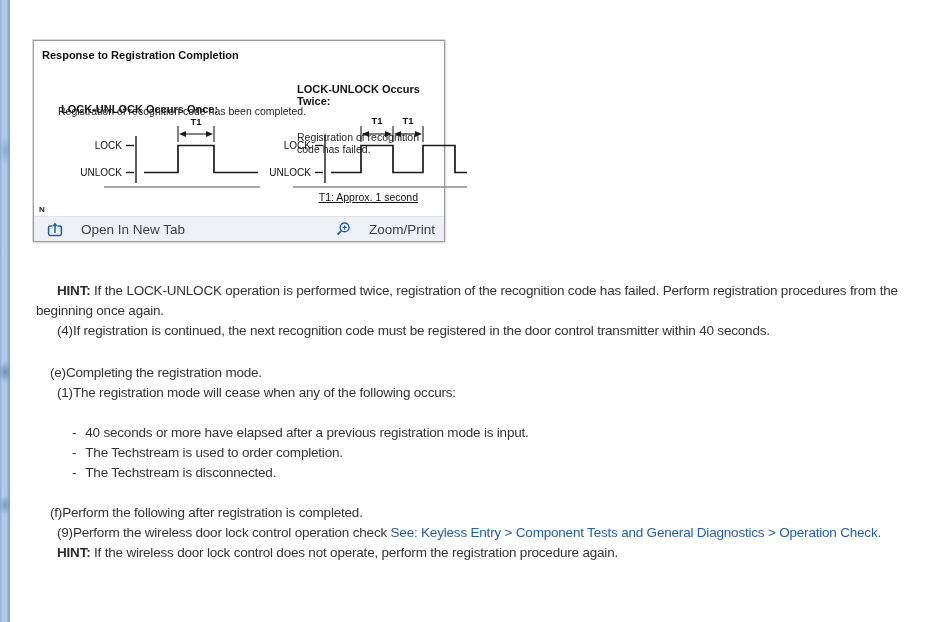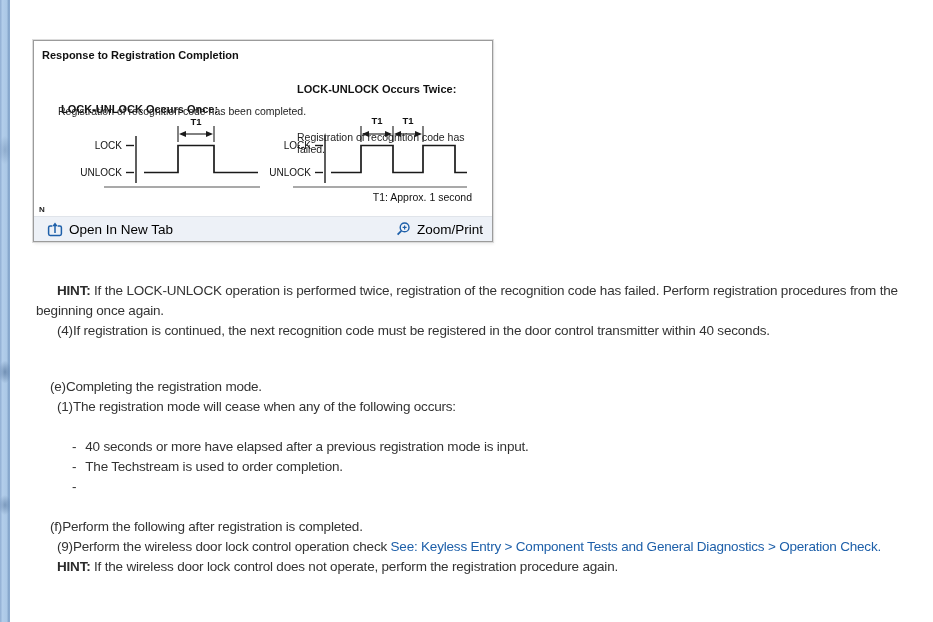--- a/index.html
+++ b/index.html
@@ -13,53 +13,53 @@
   .page-edge{
     position:absolute;left:0;top:0;width:10px;height:622px;
     background-image:
       radial-gradient(ellipse 9px 16px at 50% 372px, rgba(62,95,138,.55), rgba(62,95,138,0) 72%),
       radial-gradient(ellipse 9px 14px at 50% 505px, rgba(62,95,138,.45), rgba(62,95,138,0) 72%),
       radial-gradient(ellipse 9px 20px at 50% 150px, rgba(62,95,138,.28), rgba(62,95,138,0) 72%),
       linear-gradient(to right,#8fadd2 0%,#b2cdea 25%,#abc8e6 68%,#7d9ec5 90%,#97b6d8 100%);
   }
   
   .figure-panel{
-    position:absolute;left:33px;top:40px;width:460px;height:202px;
+    position:absolute;left:33px;top:40px;width:412px;height:202px;
     background:#fff;border:1px solid #9b9b9b;box-sizing:border-box;
     box-shadow:0 0 0 1px #dcdcdc, 1px 2px 3px rgba(0,0,0,.08);
   }
   .fig-title{position:absolute;left:8px;top:8px;font-size:11px;font-weight:bold;color:#111;}
   .diag-heading{position:absolute;top:42px;font-size:11px;font-weight:bold;color:#111;}
   .diag-caption{position:absolute;top:64px;font-size:10.5px;color:#222;}
   .once-heading{left:27px;margin-top:20px;} .once-caption{left:24px;}
   .twice-heading{left:263px;} .twice-caption{left:263px;margin-top:26px;}
   .wave-svg{position:absolute;}
   .once-svg{left:38px;top:76px;}
   .twice-svg{left:231px;top:72px;}
-  .t1-note{position:absolute;right:20px;top:150px;font-size:10.5px;color:#111;}
+  .t1-note{position:absolute;right:26px;top:150px;font-size:10.5px;color:#111;text-decoration:underline;}
   .fig-id{position:absolute;left:5px;top:164px;font-size:8px;font-weight:bold;color:#222;}
   .fig-footer{
     position:absolute;left:0;right:0;bottom:0;height:25px;
     background:#edf1f7;border-top:1px solid #e0e4ea;
     display:flex;align-items:center;justify-content:space-between;
     padding:0 9px 0 13px;box-sizing:border-box;
   }
   .fig-btn{
-    display:flex;align-items:center;gap:6px;
-    color:#000000;font-size:13.5px;cursor:pointer;white-space:nowrap;
+    display:flex;align-items:center;gap:18px;
+    color:#404040;font-size:13.5px;cursor:pointer;white-space:nowrap;
   }
   .fig-btn svg{display:block;}
   
   .content{
     position:absolute;left:36px;top:281px;width:880px;
     font-size:13.5px;line-height:20px;letter-spacing:-0.2px;color:#333;
   }
   .para{margin:0;text-indent:21px;}
   .para-shallow{margin:0;text-indent:14px;}
-  .gap22{margin-top:36px;}
+  .gap22{margin-top:22px;}
   .gap20{margin-top:20px;}
   .hint-label{font-weight:bold;color:#2b2b2b;}
   .bullets{margin:20px 0 0 36px;}
   .bullet{display:flex;gap:9px;}
   .bullet .dash{flex:none;}
   .link{color:#1d5fa9;text-decoration:none;cursor:pointer;}
   .wave-label{font-size:10px;fill:#111;font-family:"Liberation Sans",sans-serif;}
   .t1-label{font-size:9.5px;font-weight:bold;fill:#111;font-family:"Liberation Sans",sans-serif;}
 </style>
 </head>
@@ -153,19 +153,20 @@
     <div class="bullet">
         <span class="dash">-</span>
         <span>40 seconds or more have elapsed after a previous registration mode is input.</span>
       </div>
     <div class="bullet">
         <span class="dash">-</span>
         <span>The Techstream is used to order completion.</span>
       </div>
     <div class="bullet">
         <span class="dash">-</span>
+        <span>The Techstream is disconnected.</span>
       </div>
   </div>
 
   <p class="para-shallow gap20">(f)Perform the following after registration is completed.</p>
   <p class="para"><span>(9)Perform the wireless door lock control operation check </span><a class="link">See: Keyless Entry &gt; Component Tests and General Diagnostics &gt; Operation Check.</a></p>
   <p class="para"><span class="hint-label">HINT:</span><span> If the wireless door lock control does not operate, perform the registration procedure again.</span></p>
 </div>
 
 </body></html>

